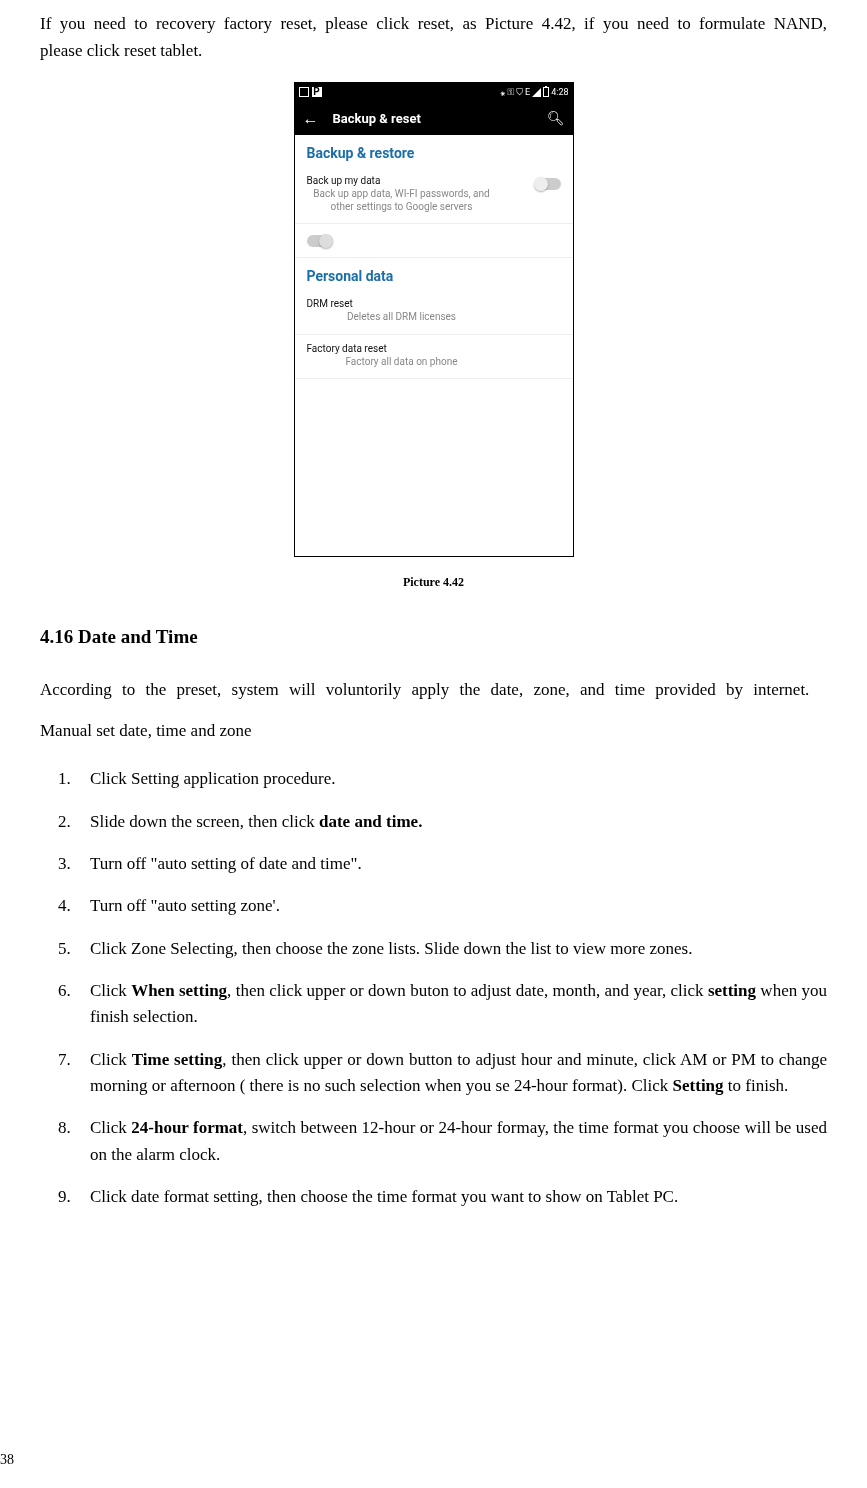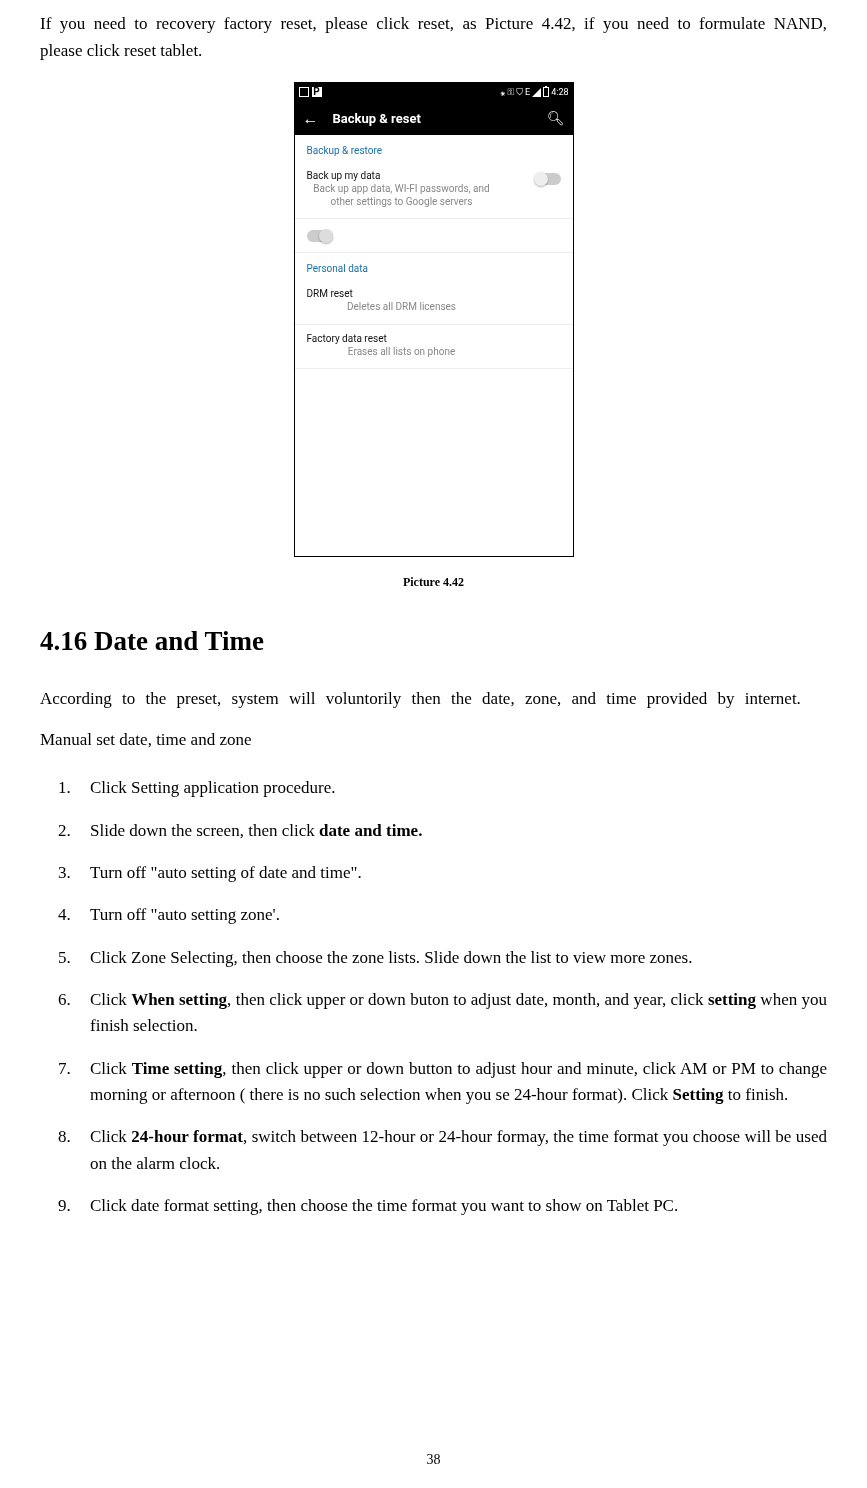--- a/index.html
+++ b/index.html
@@ -9,38 +9,38 @@
     .screenshot-wrap { display:flex; justify-content:center; margin-bottom:18px; }
     .screenshot { width:280px; height:475px; border:1px solid #000; background:#fff; font-family:Roboto,Arial,sans-serif; font-size:10px; color:#000; position:relative; }
     .statusbar { background:#000; color:#fff; height:18px; display:flex; align-items:center; padding:0 4px; font-size:10px; }
     .stat-left { flex:0 0 auto; display:flex; gap:3px; align-items:center; }
     .stat-right { margin-left:auto; display:flex; gap:2px; align-items:center; }
     .stat-right span { font-size:9px; }
     .titlebar { background:#000; color:#fff; height:34px; display:flex; align-items:center; padding:0 8px; }
     .titlebar .arrow { font-size:16px; margin-right:14px; }
     .titlebar .ttl { font-size:13px; font-weight:700; }
     .titlebar .srch { margin-left:auto; font-size:14px; }
-    .section-hdr { color:#1b6fa8; font-size:10px; font-weight:400; padding:10px 12px 6px; }
+    .section-hdr { color:#1b6fa8; font-size:14px; font-weight:700; padding:10px 12px 6px; }
     .row { padding:8px 12px 10px; border-bottom:1px solid #eee; display:flex; align-items:flex-start; }
     .row-body { flex:1; }
     .row-title { font-size:10px; color:#111; margin-bottom:2px; }
     .row-sub { font-size:10px; color:#888; line-height:1.25; max-width:190px;text-align:center; }
     .row.disabled .row-title,.row.disabled .row-sub{ color:#bbb; }
     .toggle { width:26px; height:12px; border-radius:7px; background:#ccc; position:relative; margin-top:3px; }
     .toggle::after { content:""; position:absolute; width:14px; height:14px; background:#eee; border-radius:50%; top:-1px; left:-1px; box-shadow:0 1px 2px rgba(0,0,0,.3); }
     .toggle.disabled::after{ background:#ddd; left:12px; }
     .caption { text-align:center; font-weight:bold; margin:14px 0 36px; font-size:12px; }
-    h2.section { font-size:27px; font-weight:bold; margin-bottom:28px; }
+    h2.section { font-size:19px; font-weight:bold; margin-bottom:28px; }
     .para { line-height:1.7; margin-bottom:12px; text-align:justify; }
     .para.spread { word-spacing:6px; }
     .subhead { margin-bottom:20px; }
     ol.steps { list-style:none; counter-reset:step; padding-left:50px; }
     ol.steps li { counter-increment:step; position:relative; margin-bottom:16px; line-height:1.55; text-align:justify; }
     ol.steps li::before { content:counter(step) "."; position:absolute; left:-32px; }
-    .pagenum { position:absolute; bottom:20px; left:0; right:0; text-align:center; font-size:14px; }
+    .pagenum { position:absolute; bottom:20px; left:0; right:0; text-align:left; font-size:14px; }
     .b { font-weight:bold; }
     .sqicon { width:10px; height:10px; border:1px solid #fff; display:inline-block; }
     .ltr { display:inline-block; background:#fff; color:#000; font-weight:bold; font-size:10px; width:10px; height:10px; line-height:10px; text-align:center; }
     .signal { display:inline-block; width:0; height:0; border-style:solid; border-width:0 0 9px 9px; border-color:transparent transparent #fff transparent; }
     .batt { display:inline-block; width:6px; height:10px; border:1px solid #fff; position:relative; }
     .batt::before { content:""; position:absolute; top:-2px; left:1px; width:2px; height:1px; background:#fff; }
   </style>
 </head>
 <body>
 
@@ -82,31 +82,31 @@
     <div class="section-hdr">Personal data</div>
     <div class="row">
       <div class="row-body">
         <div class="row-title">DRM reset</div>
         <div class="row-sub">Deletes all DRM licenses</div>
       </div>
     </div>
     <div class="row">
       <div class="row-body">
         <div class="row-title">Factory data reset</div>
-        <div class="row-sub">Erases all lists on phone</div>
+        <div class="row-sub">Factory all data on phone</div>
       </div>
     </div>
   </div>
 </div>
 
 <div class="caption">Picture 4.42</div>
 
 <h2 class="section">4.16 Date and Time</h2>
 
-<p class="para spread">According to the preset, system will voluntorily then the date, zone, and time provided by internet.</p>
+<p class="para spread">According to the preset, system will voluntorily apply the date, zone, and time provided by internet.</p>
 <p class="para subhead">Manual set date, time and zone</p>
 
 <ol class="steps">
   <li>Click Setting application procedure.</li>
   <li><span>Slide down the screen, then click </span><span class="b">date and time.</span></li>
   <li>Turn off "auto setting of date and time".</li>
   <li>Turn off "auto setting zone'.</li>
   <li>Click Zone Selecting, then choose the zone lists. Slide down the list to view more zones.</li>
   <li><span>Click </span><span class="b">When setting</span><span>, then click upper or down buton to adjust date, month, and year, click </span><span class="b">setting</span><span> when you finish selection.</span></li>
   <li><span>Click </span><span class="b">Time setting</span><span>, then click upper or down button to adjust hour and minute, click AM or PM to change morning or afternoon ( there is no such selection when you se 24-hour format). Click </span><span class="b">Setting</span><span> to finish.</span></li>

